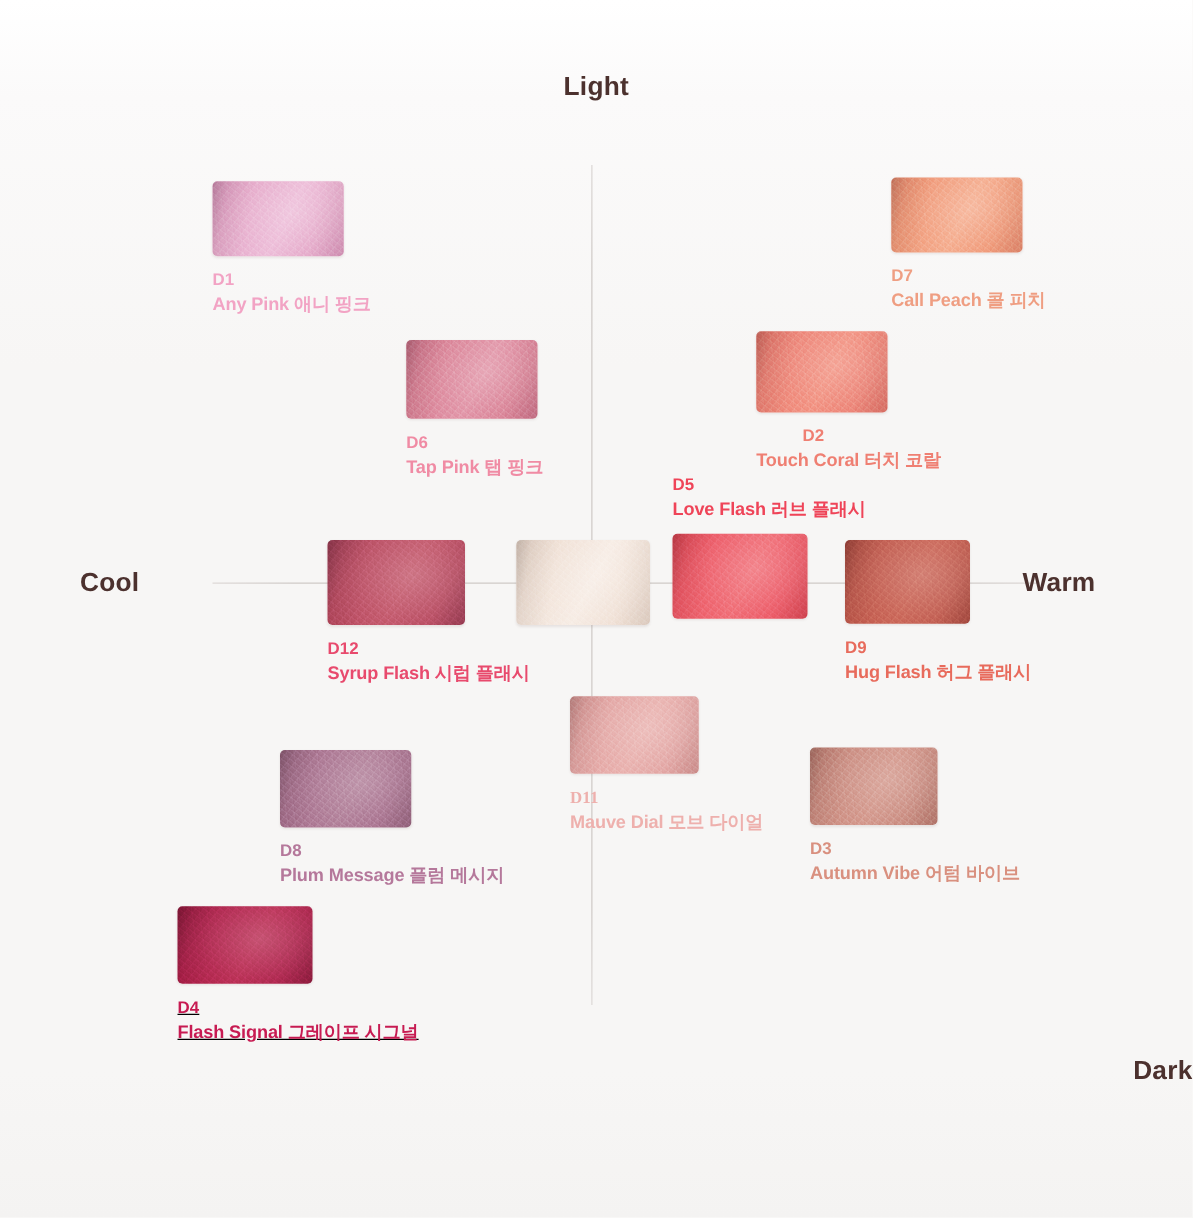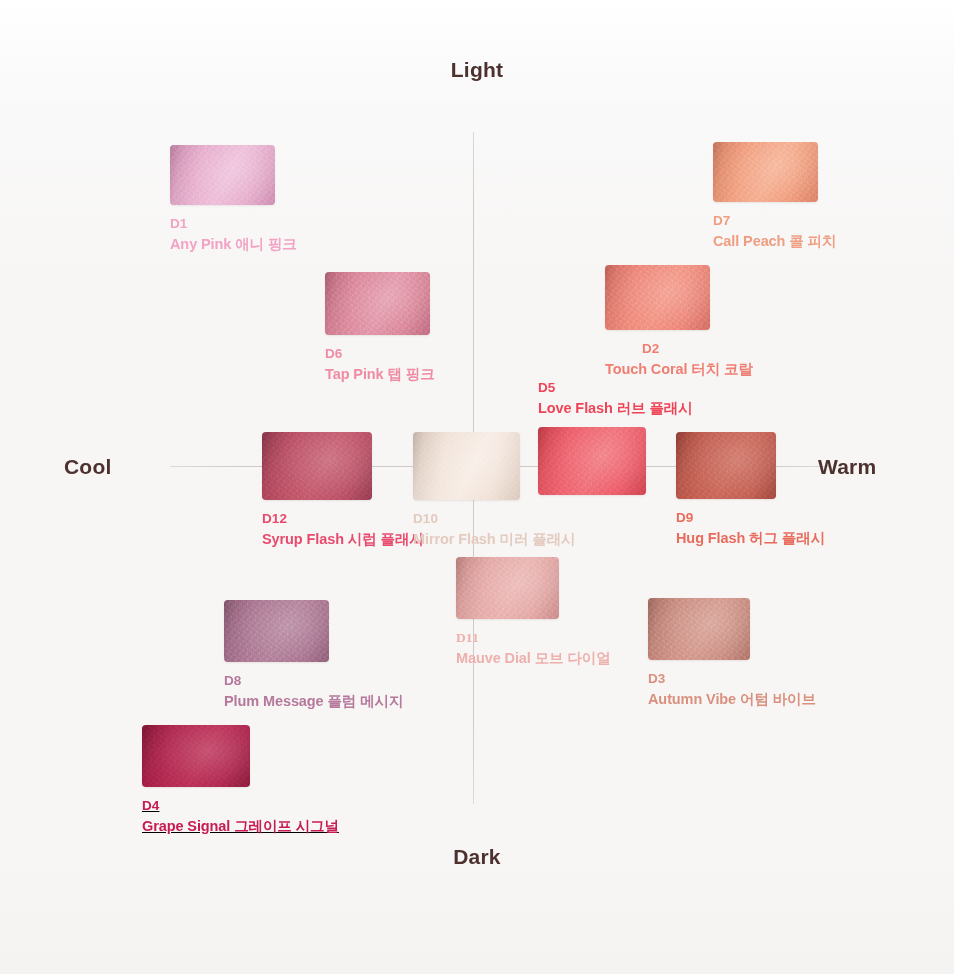--- a/index.html
+++ b/index.html
@@ -42,21 +42,21 @@
 
   .axis-label {
     position: absolute;
     color: #4c312e;
     font-weight: bold;
     font-size: 21px;
     letter-spacing: 0.2px;
     white-space: nowrap;
   }
   .axis-label.light { left: 0; right: 0; top: 58px; text-align: center; }
-  .axis-label.dark  { left: 0; right: 0; top: 845px; text-align: center; }
+  .axis-label.dark  { left: 0; right: 0; top: 845px; text-align: right; }
   .axis-label.cool  { left: 64px;  top: 455px; }
   .axis-label.warm  { left: 818px; top: 455px; }
 
   
   .swatch-card {
     position: absolute;
   }
   .chip {
     position: relative;
     border-radius: 4px;
@@ -160,24 +160,20 @@
       </div>
       <div class="swatch-card" style="left: 262px; width: 110px; top: 432px;">
         <div class="chip" style="width: 110px; height: 68px; background: linear-gradient(118deg, rgb(156, 58, 82) 0%, rgb(184, 73, 95) 22%, rgb(194, 84, 104) 55%, rgb(184, 73, 95) 80%, rgb(156, 58, 82) 100%);"></div>
         <div class="caption">
           <div class="code" style="color: rgb(232, 74, 109);">D12</div>
           <div class="name" style="color: rgb(232, 74, 109);">Syrup Flash 시럽 플래시</div>
         </div>
       </div>
       <div class="swatch-card" style="left: 413px; width: 107px; top: 432px;">
         <div class="chip" style="width: 107px; height: 68px; background: linear-gradient(118deg, rgb(230, 211, 198) 0%, rgb(240, 224, 213) 22%, rgb(247, 236, 228) 55%, rgb(240, 224, 213) 80%, rgb(230, 211, 198) 100%);"></div>
-        <div class="caption">
-          <div class="code" style="color: rgb(227, 203, 192);">D10</div>
-          <div class="name" style="color: rgb(227, 203, 192);">Mirror Flash 미러 플래시</div>
-        </div>
       </div>
       <div class="swatch-card" style="left: 676px; width: 100px; top: 432px;">
         <div class="chip" style="width: 100px; height: 67px; background: linear-gradient(118deg, rgb(168, 71, 61) 0%, rgb(192, 89, 76) 22%, rgb(201, 98, 83) 55%, rgb(192, 89, 76) 80%, rgb(168, 71, 61) 100%);"></div>
         <div class="caption">
           <div class="code" style="color: rgb(232, 107, 92);">D9</div>
           <div class="name" style="color: rgb(232, 107, 92);">Hug Flash 허그 플래시</div>
         </div>
       </div>
       <div class="swatch-card" style="left: 456px; width: 103px; top: 557px;">
         <div class="chip" style="width: 103px; height: 62px; background: linear-gradient(118deg, rgb(212, 145, 143) 0%, rgb(226, 164, 162) 22%, rgb(233, 176, 173) 55%, rgb(226, 164, 162) 80%, rgb(212, 145, 143) 100%);"></div>
@@ -197,18 +193,18 @@
         <div class="chip" style="width: 102px; height: 62px; background: linear-gradient(118deg, rgb(184, 119, 108) 0%, rgb(201, 138, 126) 22%, rgb(211, 150, 138) 55%, rgb(201, 138, 126) 80%, rgb(184, 119, 108) 100%);"></div>
         <div class="caption">
           <div class="code" style="color: rgb(217, 144, 127);">D3</div>
           <div class="name" style="color: rgb(217, 144, 127);">Autumn Vibe 어텀 바이브</div>
         </div>
       </div>
       <div class="swatch-card" style="left: 142px; width: 108px; top: 725px; text-decoration: underline;">
         <div class="chip" style="width: 108px; height: 62px; background: linear-gradient(118deg, rgb(143, 22, 58) 0%, rgb(172, 31, 72) 22%, rgb(184, 40, 79) 55%, rgb(172, 31, 72) 80%, rgb(143, 22, 58) 100%);"></div>
         <div class="caption">
           <div class="code" style="color: rgb(199, 27, 82);">D4</div>
-          <div class="name" style="color: rgb(199, 27, 82);">Grape Signal 그레이프 시그널</div>
+          <div class="name" style="color: rgb(199, 27, 82);">Flash Signal 그레이프 시그널</div>
         </div>
       </div>
     </div>
 
 </div>
 
 </body></html>

